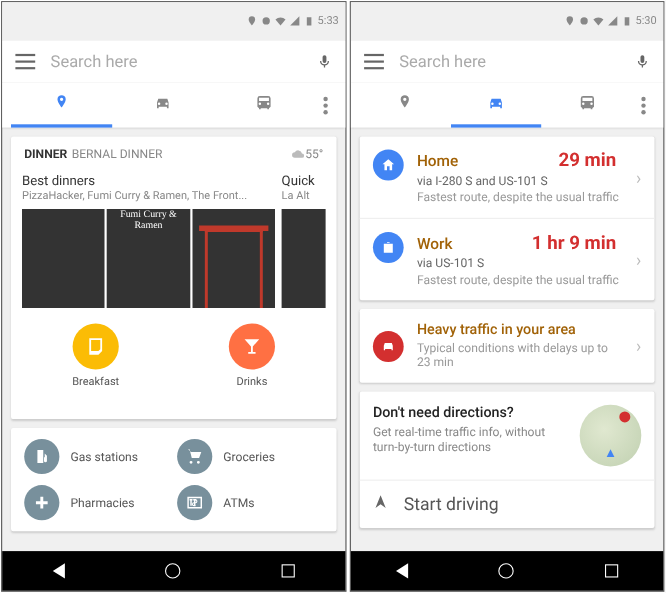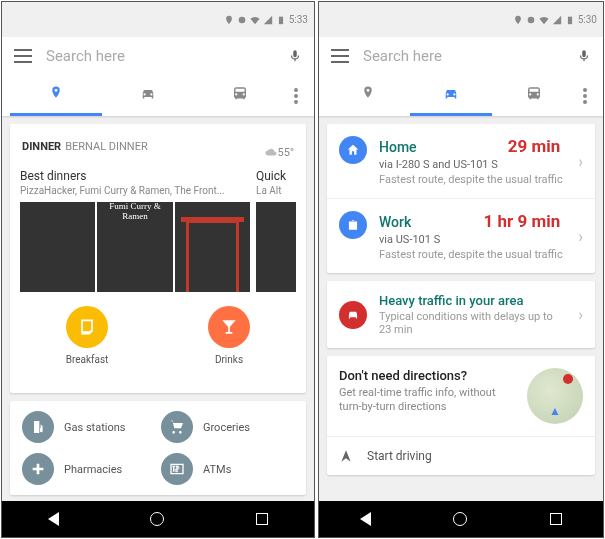--- a/index.html
+++ b/index.html
@@ -1,37 +1,37 @@
 <!DOCTYPE html>
 <html><head>
 <meta charset="utf-8">
 <style>
 * { box-sizing: border-box; margin: 0; padding: 0; font-family: Roboto, Arial, sans-serif; }
 body { background: #fff; width: 605px; height: 539px; display: flex; gap: 3px; padding: 1px; }
 .phone { flex: 1; background: #f0f0f0; display: flex; flex-direction: column; border: 1px solid #555; }
-.status-bar { height: 35px; background: #f0f0f0; display: flex; justify-content: flex-end; align-items: center; padding: 12px 6px; gap: 3px; font-size: 10px; color: #888; }
+.status-bar { height: 35px; background: #f0f0f0; display: flex; justify-content: flex-end; padding: 12px 6px; gap: 3px; font-size: 10px; color: #888; }
 .status-bar svg { width: 10px; height: 10px; fill: #888; }
 .search-row { background: #fff; display: flex; align-items: center; padding: 10px 12px; gap: 14px; box-shadow: 0 1px 2px rgba(0,0,0,0.1); }
 .hamburger { width: 18px; height: 14px; display: flex; flex-direction: column; justify-content: space-between; cursor: pointer; }
 .hamburger span { height: 2px; background: #666; }
 .search-text { flex: 1; color: #aaa; font-size: 15px; }
 .mic { width: 14px; height: 18px; }
 .tabs { background: #fff; display: flex; align-items: center; padding: 0 8px; box-shadow: 0 1px 2px rgba(0,0,0,0.15); }
 .tab { flex: 1; display: flex; justify-content: center; padding: 10px 0; border-bottom: 3px solid transparent; cursor: pointer; }
 .tab.active { border-bottom-color: #4285F4; }
 .tab svg { width: 18px; height: 18px; fill: #888; }
 .tab.active svg { fill: #4285F4; }
 .more-dots { padding: 10px 8px; cursor: pointer; }
 .more-dots span { display: block; width: 4px; height: 4px; background: #888; border-radius: 50%; margin: 2px 0; }
 .content { flex: 1; overflow: hidden; padding: 8px; display: flex; flex-direction: column; gap: 8px; }
 .card { background: #fff; border-radius: 2px; box-shadow: 0 1px 2px rgba(0,0,0,0.15); }
 .dinner-head { display: flex; align-items: center; padding: 10px 12px; font-size: 11px; }
 .dinner-head .title { font-weight: 700; color: #333; margin-right: 4px; }
 .dinner-head .loc { color: #888; flex: 1; }
-.dinner-head .temp { color: #888; display: flex; align-items: flex-start; gap: 1px; margin-top: 12px; }
+.dinner-head .temp { color: #888; display: flex; align-items: flex-start; gap: 1px; }
 .dinner-row { display: flex; gap: 6px; padding: 0 10px; overflow: hidden; }
 .dinner-item { flex: 0 0 230px; }
 .dinner-item.peek { flex: 0 0 40px; }
 .d-title { font-size: 12px; color: #333; margin-bottom: 2px; }
 .d-sub { font-size: 10px; color: #888; white-space: nowrap; overflow: hidden; text-overflow: ellipsis; }
 .d-img { height: 90px; margin-top: 6px; display: flex; gap: 2px; }
 .d-img > div { flex: 1; background: #333; position: relative; }
 .shop { background: linear-gradient(#3a3a2a,#1a1a10); }
 .sign { background: #8B0000; display: flex; flex-direction: column; align-items: center; justify-content: flex-start; }
 .sign-text { color: #fff; font-family: cursive; font-size: 9px; text-align: center; line-height: 1.1; }
@@ -44,34 +44,34 @@
 .cat-label { font-size: 10px; color: #555; }
 .svc-grid { display: grid; grid-template-columns: 1fr 1fr; gap: 10px 6px; padding: 10px 12px; }
 .svc { display: flex; align-items: center; gap: 10px; cursor: pointer; }
 .svc-circle { width: 32px; height: 32px; border-radius: 50%; background: #78909C; display: flex; align-items: center; justify-content: center; }
 .svc-label { font-size: 11px; color: #555; }
 .dest { display: flex; align-items: flex-start; padding: 12px; gap: 12px; border-bottom: 1px solid #eee; cursor: pointer; }
 .dest:last-child { border-bottom: none; }
 .dest-icon { width: 28px; height: 28px; border-radius: 50%; display: flex; align-items: center; justify-content: center; flex-shrink: 0; }
 .dest-body { flex: 1; }
 .dest-top { display: flex; align-items: baseline; }
-.dest-name { font-size: 14px; color: #0f766e; font-weight: 500; }
+.dest-name { font-size: 14px; color: #a16207; font-weight: 500; }
 .dest-time { color: #D32F2F; font-size: 17px; font-weight: 700; margin-left: auto; margin-right: 6px; text-align: center; }
 .chev { color: #bbb; font-size: 16px; align-self: center; }
 .dest-via { font-size: 11px; color: #666; margin-top: 2px; }
 .dest-note { font-size: 11px; color: #999; margin-top: 2px; }
 .traffic { display: flex; align-items: center; padding: 12px; gap: 12px; cursor: pointer; }
 .promo { padding: 12px; display: flex; gap: 10px; }
 .promo-body { flex: 1; }
 .promo-title { font-size: 13px; font-weight: 500; color: #222; margin-bottom: 3px; }
 .promo-text { font-size: 11px; color: #888; line-height: 1.3; }
 .promo-img { width: 56px; height: 56px; border-radius: 50%; background: radial-gradient(circle at 40% 40%, #e0e8d0, #c0d0b0); position: relative; flex-shrink: 0; }
 .promo-img::after { content:'▲'; position:absolute; bottom:6px; left:50%; transform:translateX(-50%); color:#4285F4; font-size:12px; }
 .promo-dot { position:absolute; top:6px; right:10px; width:10px; height:10px; background:#D32F2F; border-radius:50%; }
-.start-drive { border-top: 1px solid #eee; padding: 12px; display: flex; align-items: center; gap: 14px; cursor: pointer; font-size: 12px; color: #555; }
+.start-drive { border-top: 1px solid #eee; padding: 12px; display: flex; gap: 14px; cursor: pointer; font-size: 16px; color: #555; }
 .nav-bar { height: 36px; background: #000; display: flex; align-items: center; justify-content: space-around; }
 .nav-bar > div { cursor: pointer; }
 .nav-tri { width: 0; height: 0; border-top: 7px solid transparent; border-bottom: 7px solid transparent; border-right: 11px solid #fff; }
 .nav-circ { width: 14px; height: 14px; border: 1.5px solid #fff; border-radius: 50%; }
 .nav-sq { width: 12px; height: 12px; border: 1.5px solid #fff; }
 </style>
 </head>
 <body>
 
 <div class="phone">

